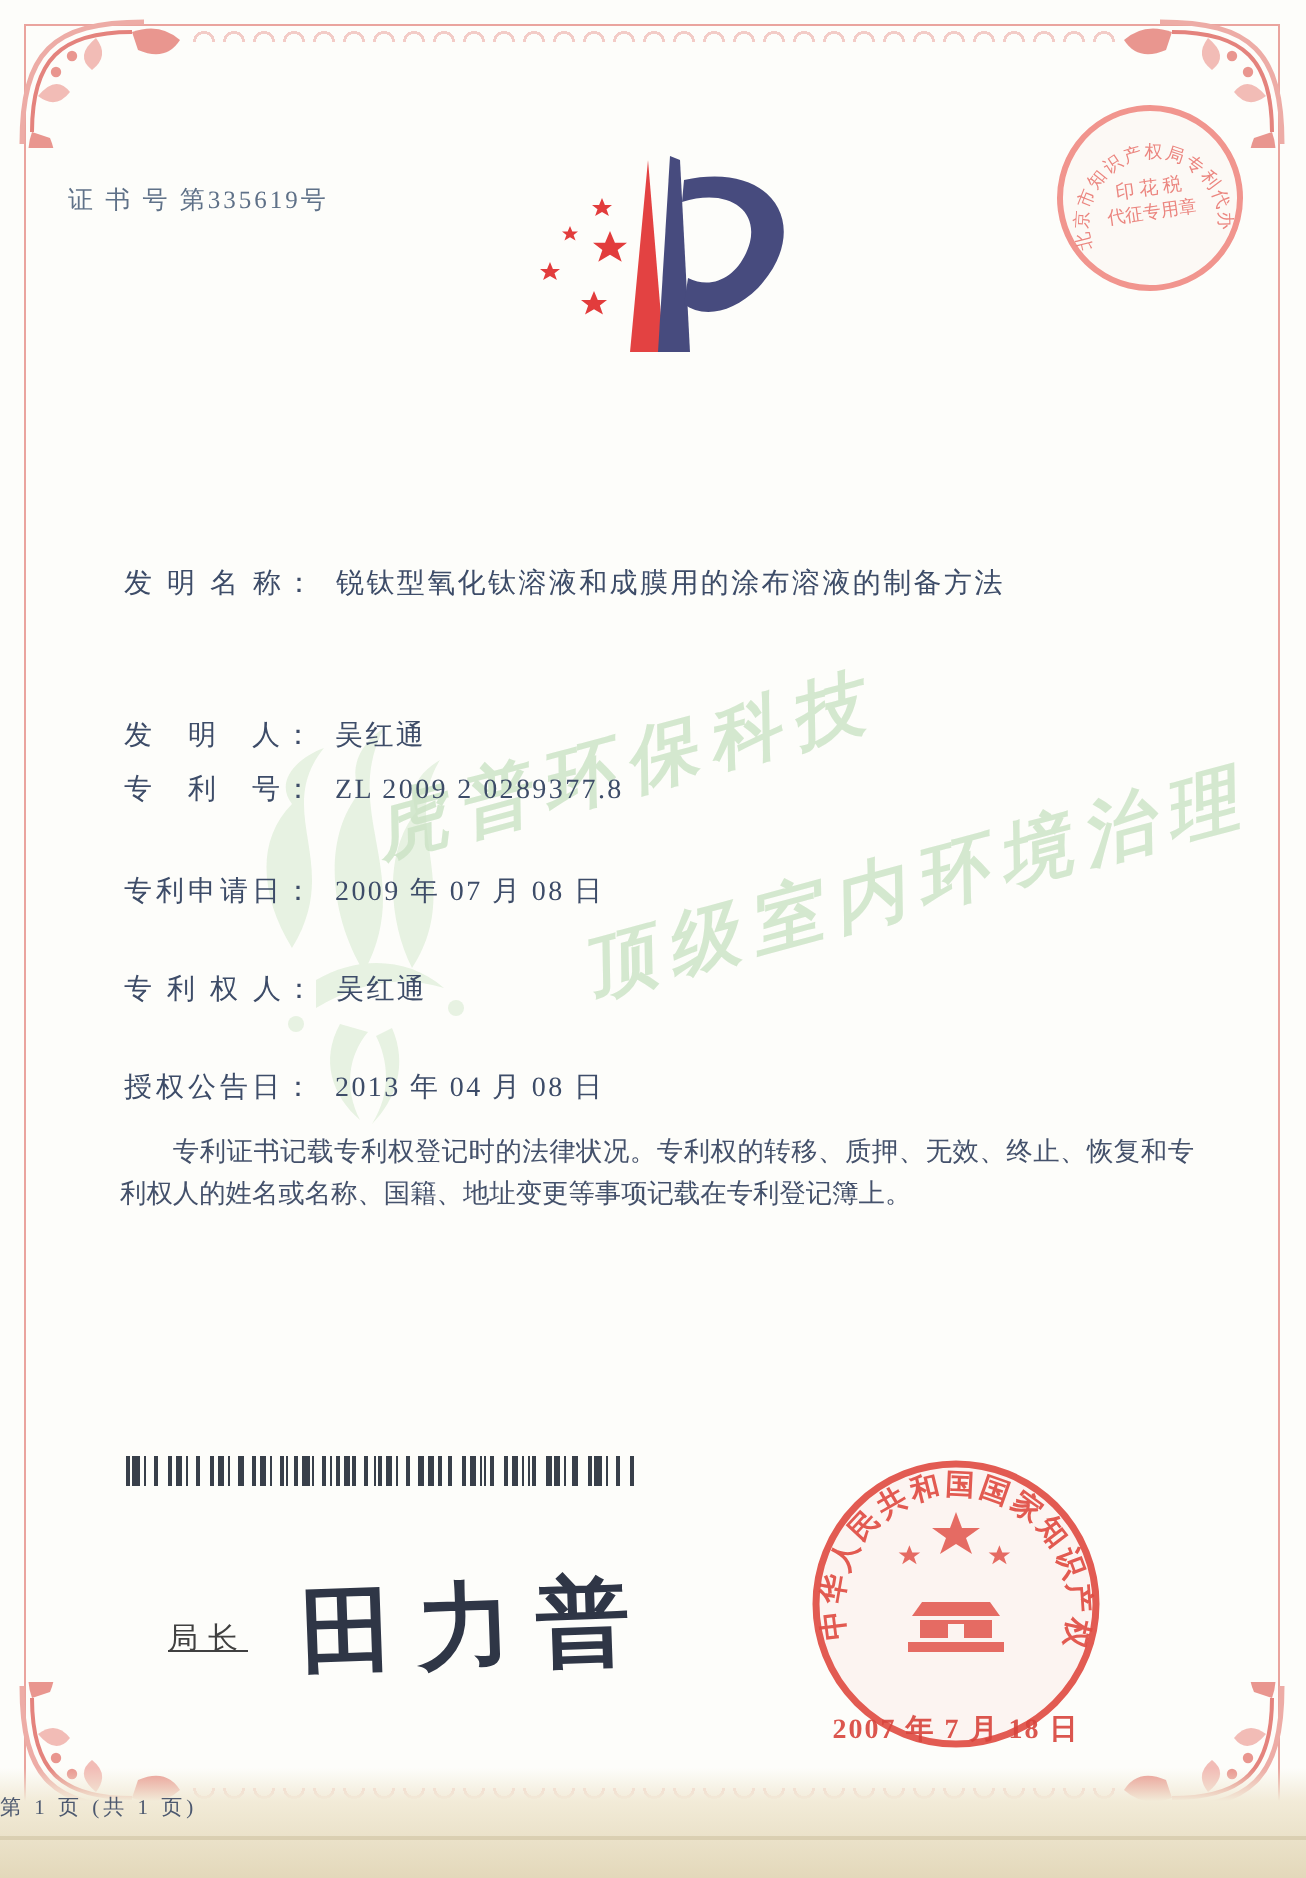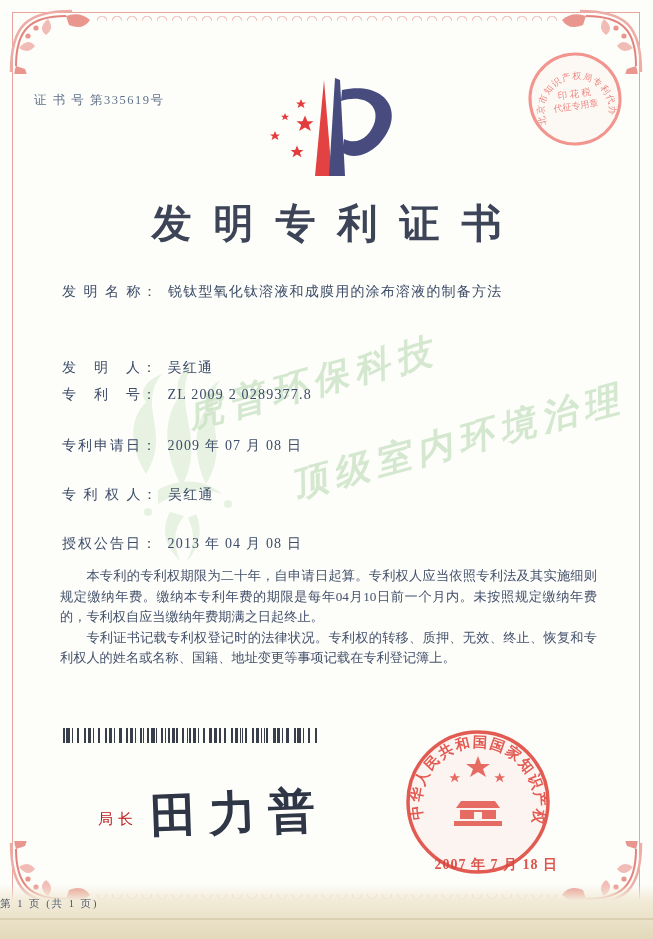--- a/index.html
+++ b/index.html
@@ -51,27 +51,27 @@
 
   .bodytext{position:absolute;left:60px;right:56px;top:566px;font-size:13.2px;line-height:20.5px;
             color:#44516b;text-align:justify;}
   .bodytext p{margin:0;text-indent:2em;}
 
   .barcode{position:absolute;left:63px;top:728px;width:255px;height:15px;opacity:.88;
     background:
       repeating-linear-gradient(90deg,#1d2532 0 2px,rgba(0,0,0,0) 2px 4px,#1d2532 4px 7px,rgba(0,0,0,0) 7px 9px,#1d2532 9px 10px,rgba(0,0,0,0) 10px 14px,#1d2532 14px 16px,rgba(0,0,0,0) 16px 21px),
       repeating-linear-gradient(90deg,rgba(0,0,0,0) 0 3px,#1d2532 3px 4px,rgba(0,0,0,0) 4px 11px);}
 
-  .sig-title{position:absolute;left:98px;top:810px;font-size:15px;letter-spacing:5px;color:#b91c1c;}
+  .sig-title{position:absolute;left:84px;top:810px;font-size:15px;letter-spacing:5px;color:#404040;text-decoration:underline;}
   .sig-name{position:absolute;left:150px;top:782px;font-size:47px;font-weight:bold;
             font-family:"DejaVu Sans",sans-serif;letter-spacing:12px;color:#2f3646;
             transform:rotate(-2deg);}
 
   .main-seal{position:absolute;left:398px;top:724px;width:160px;height:160px;}
-  .seal-date{position:absolute;left:398px;top:856px;width:160px;text-align:right;
+  .seal-date{position:absolute;left:398px;top:856px;width:160px;text-align:center;
              font-size:14px;letter-spacing:1px;color:#d8443c;font-weight:bold;opacity:.9;}
 
   .corner-seal{position:absolute;left:524px;top:48px;width:102px;height:102px;transform:rotate(-8deg);opacity:.85;}
 
   .footer{position:absolute;left:0;right:0;top:897px;font-size:10.5px;
           letter-spacing:2px;color:#4c586f;}
   svg text{font-family:"Liberation Serif",serif;}
 </style>
 </head>
 <body>
@@ -176,23 +176,20 @@
         <use href="#star" transform="translate(40,43) scale(0.4)"></use>
         <use href="#star" transform="translate(60,50) scale(0.85)"></use>
         <use href="#star" transform="translate(30,62) scale(0.5)"></use>
         <use href="#star" transform="translate(52,78) scale(0.65)"></use>
       </g>
       <polygon points="79,6 70,102 87,102" fill="#e34242"></polygon>
       <polygon points="90,4 84,102 100,102 95,6" fill="#474b7e"></polygon>
       <path fill="#474b7e" d="M97,16 C142,6 162,40 134,70 C121,83 106,85 97,78 L99,65 C113,72 126,62 130,47 C134,30 118,20 96,27 Z"></path>
     </svg>
 
-    <div class="title">
-      <span>发明专利证书</span>
-    </div>
 
     <div class="fields">
       <div class="frow r0">
         <span class="flabel">发 明 名 称：</span>
         <span class="fvalue">锐钛型氧化钛溶液和成膜用的涂布溶液的制备方法</span>
       </div>
       <div class="frow r1">
         <span class="flabel">发　明　人：</span>
         <span class="fvalue">吴红通</span>
       </div>
@@ -208,21 +205,20 @@
         <span class="flabel">专 利 权 人：</span>
         <span class="fvalue">吴红通</span>
       </div>
       <div class="frow r5">
         <span class="flabel">授权公告日：</span>
         <span class="fvalue">2013 年 04 月 08 日</span>
       </div>
     </div>
 
     <div class="bodytext">
-      <p>本专利的专利权期限为二十年，自申请日起算。专利权人应当依照专利法及其实施细则规定缴纳年费。缴纳本专利年费的期限是每年04月10日前一个月内。未按照规定缴纳年费的，专利权自应当缴纳年费期满之日起终止。</p>
       <p>专利证书记载专利权登记时的法律状况。专利权的转移、质押、无效、终止、恢复和专利权人的姓名或名称、国籍、地址变更等事项记载在专利登记簿上。</p>
     </div>
 
     <div class="barcode"></div>
 
     <div class="sig-title">局长</div>
     <div class="sig-name">田力普</div>
 
     <svg class="main-seal" viewBox="0 0 160 160">
       <circle cx="80" cy="78" r="70" fill="rgba(240,120,110,0.07)" stroke="#e04a40" stroke-width="3.5" opacity="0.9"></circle>

